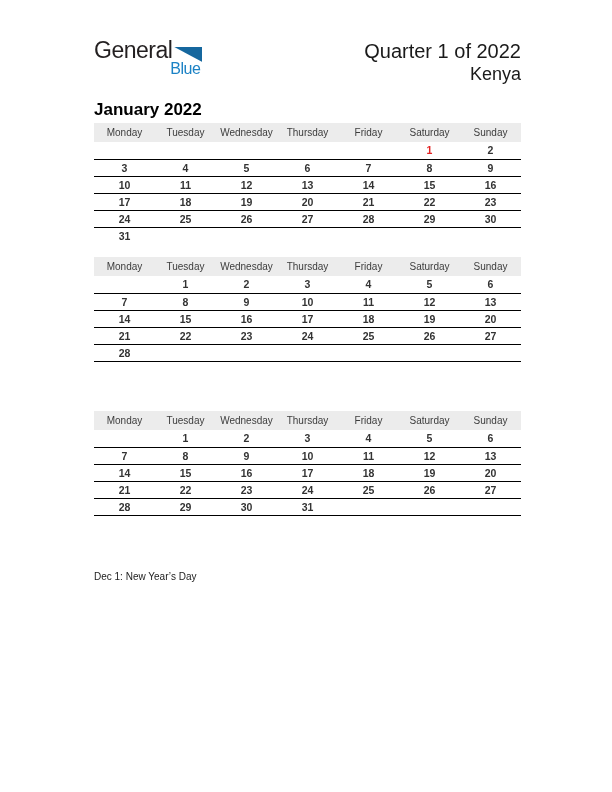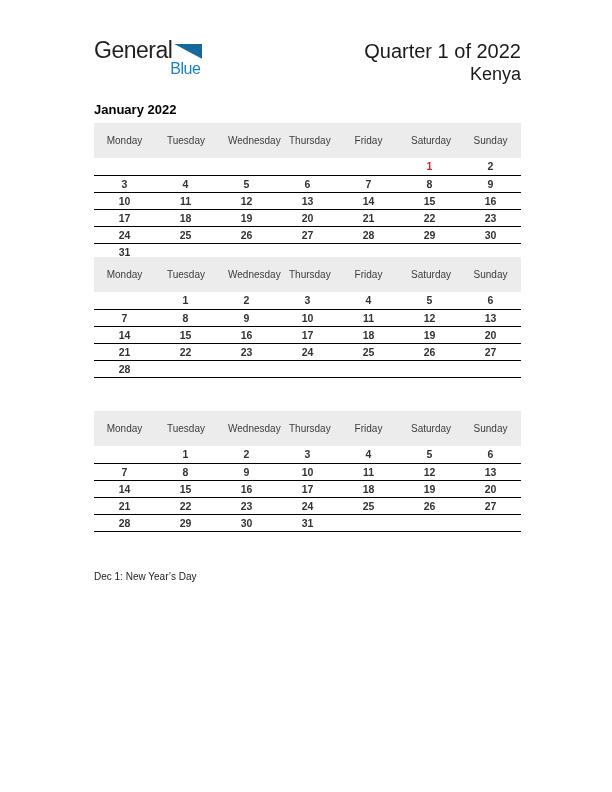--- a/index.html
+++ b/index.html
@@ -24,21 +24,21 @@
     top: 38px;
     width: 427px;
   }
   .page-header {
     display: flex;
     justify-content: space-between;
     align-items: flex-start;
     height: 65px;
   }
   .logo { display: inline-block; }
-  .logo-top { display: flex; align-items: center; }
+  .logo-top { display: flex; align-items: flex-end; }
   .logo-general {
     font-size: 23px;
     line-height: 24px;
     color: #231f20;
     letter-spacing: -0.5px;
   }
   .logo-triangle {
     width: 28px;
     height: 15px;
     margin-left: 2px;
@@ -64,37 +64,37 @@
     color: #1a1a1a;
   }
   .doc-subtitle {
     font-size: 18px;
     line-height: 21px;
     color: #1a1a1a;
   }
   .month { height: 154px; }
   .month-title {
     margin: 0 0 6px 0;
-    font-size: 13px;
+    font-size: 17px;
     font-weight: bold;
     color: #000000;
     line-height: 14px;
   }
   table.cal {
     width: 100%;
     border-collapse: collapse;
     table-layout: fixed;
   }
   table.cal thead th {
     background: var(--header-bg);
     font-size: 10px;
     font-weight: normal;
     color: #3d3d3d;
     height: 16px;
-    padding: 12px;
+    padding: 4px;
     text-align: center;
   }
   table.cal tbody td {
     font-size: 10.5px;
     font-weight: bold;
     color: #333333;
     height: 17px;
     padding: 0;
     text-align: center;
     border-bottom: 1px solid #000000;

